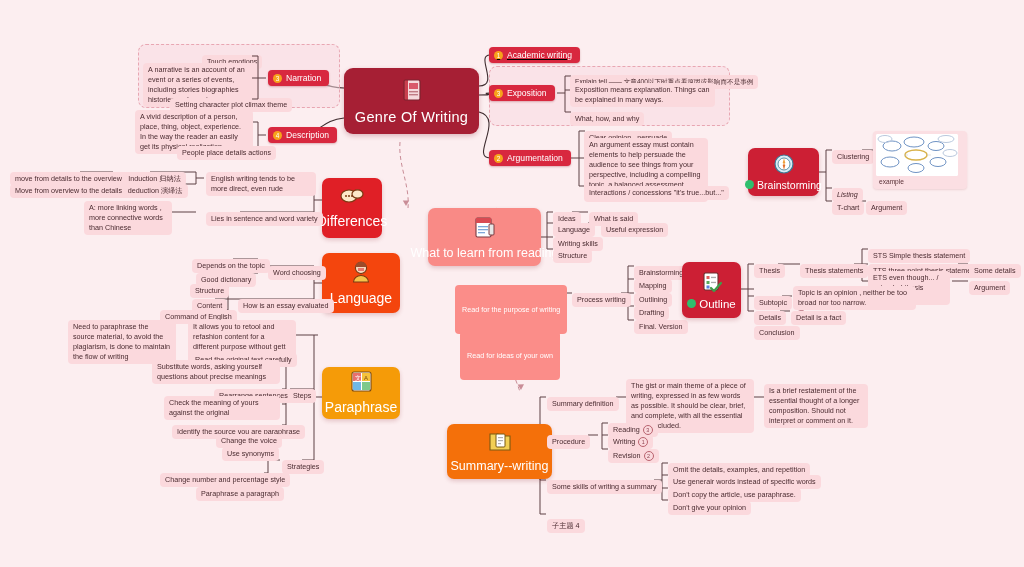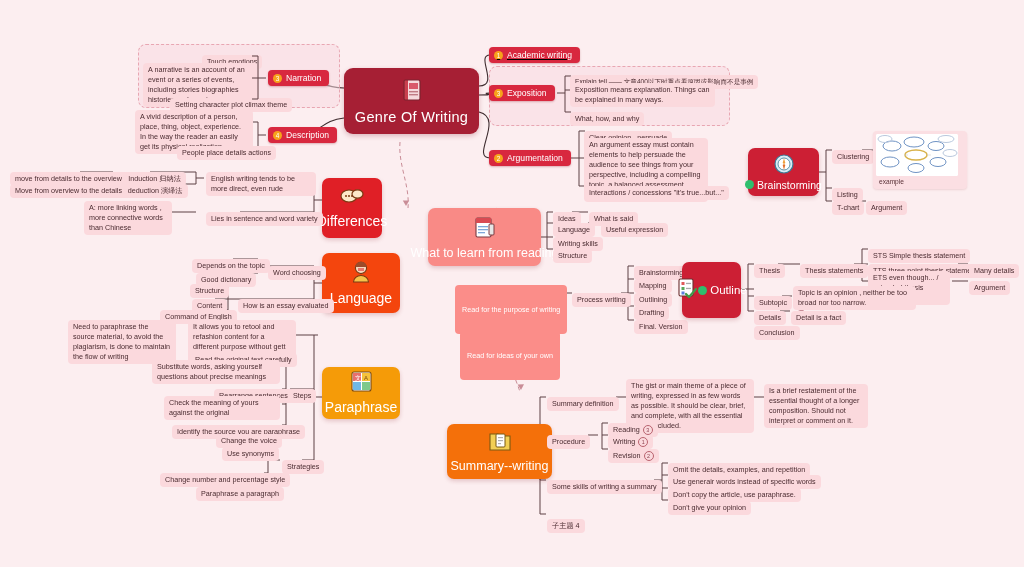--- a/index.html
+++ b/index.html
@@ -538,21 +538,21 @@
       </svg>
     </span>
     <div style="display:flex;align-items:center;gap:3px;">
       <span class="badge-dot"></span>
       <span style="color:#fff;font-size:10.5px;">Brainstorming</span>
     </div>
   </div>
   <div class="node" style="left:832px;top:145px;">
     <span class="chip">Clustering</span>
   </div>
-  <div class="node" style="left:832px;top:183px;">
+  <div class="node" style="left:832px;top:183px;font-style:italic;">
     <span class="chip">Listing</span>
   </div>
   <div class="node" style="left:832px;top:196px;">
     <span class="chip">T-chart</span>
   </div>
   <div class="node" style="left:866px;top:196px;">
     <span class="chip">Argument</span>
   </div>
   <div class="exnote" style="left:873px;top:131px;width:88px;">
     <svg class="exthumb" width="82" height="42" viewBox="0 0 82 42">
@@ -573,21 +573,21 @@
       </g>
       <g stroke="#ccc" stroke-width=".6">
         <line x1="28" y1="21" x2="32" y2="21"></line>
           <line x1="51" y1="21" x2="55" y2="21"></line>
       </g>
     </svg>
     <div class="cap">example</div>
   </div>
 
   
-  <div class="node bigtopic" style="left:682px;top:262px;width:59px;height:56px;background:#cc1f34;flex-direction:row;">
+  <div class="node bigtopic" style="left:682px;top:262px;width:59px;height:56px;background:#cc1f34;flex-direction:column;">
     <span style="margin-bottom:1px;">
       <svg width="22" height="22" viewBox="0 0 22 22">
         <rect x="3" y="2" width="14" height="17" rx="1.5" fill="#fff" stroke="#6b3030" stroke-width="1.1"></rect>
         <rect x="5.5" y="5" width="3" height="3" fill="#e05a5a"></rect>
         <rect x="5.5" y="10" width="3" height="3" fill="#5aa85a"></rect>
         <rect x="5.5" y="14.5" width="3" height="3" fill="#5a7ee0"></rect>
         <rect x="10" y="5.8" width="5" height="1.3" fill="#aaa"></rect>
         <rect x="10" y="10.8" width="5" height="1.3" fill="#aaa"></rect>
         <path d="M10 17 l3 3 l7 -8" fill="none" stroke="#3f9c4a" stroke-width="2.2" stroke-linecap="round" stroke-linejoin="round"></path>
       </svg>
@@ -603,21 +603,21 @@
   <div class="node" style="left:800px;top:259px;">
     <span class="chip">Thesis statements</span>
   </div>
   <div class="node" style="left:868px;top:244px;">
     <span class="chip">STS Simple thesis statement</span>
   </div>
   <div class="node" style="left:868px;top:259px;">
     <span class="chip">TTS three-point thesis statement</span>
   </div>
   <div class="node" style="left:969px;top:259px;">
-    <span class="chip">Many details</span>
+    <span class="chip">Some details</span>
   </div>
   <div class="node" style="left:868px;top:271px;width:82px;">
     <span class="chip wrap">ETS even though... / extended thesis statement</span>
   </div>
   <div class="node" style="left:969px;top:276px;">
     <span class="chip">Argument</span>
   </div>
   <div class="node" style="left:754px;top:291px;">
     <span class="chip">Subtopic</span>
   </div>

